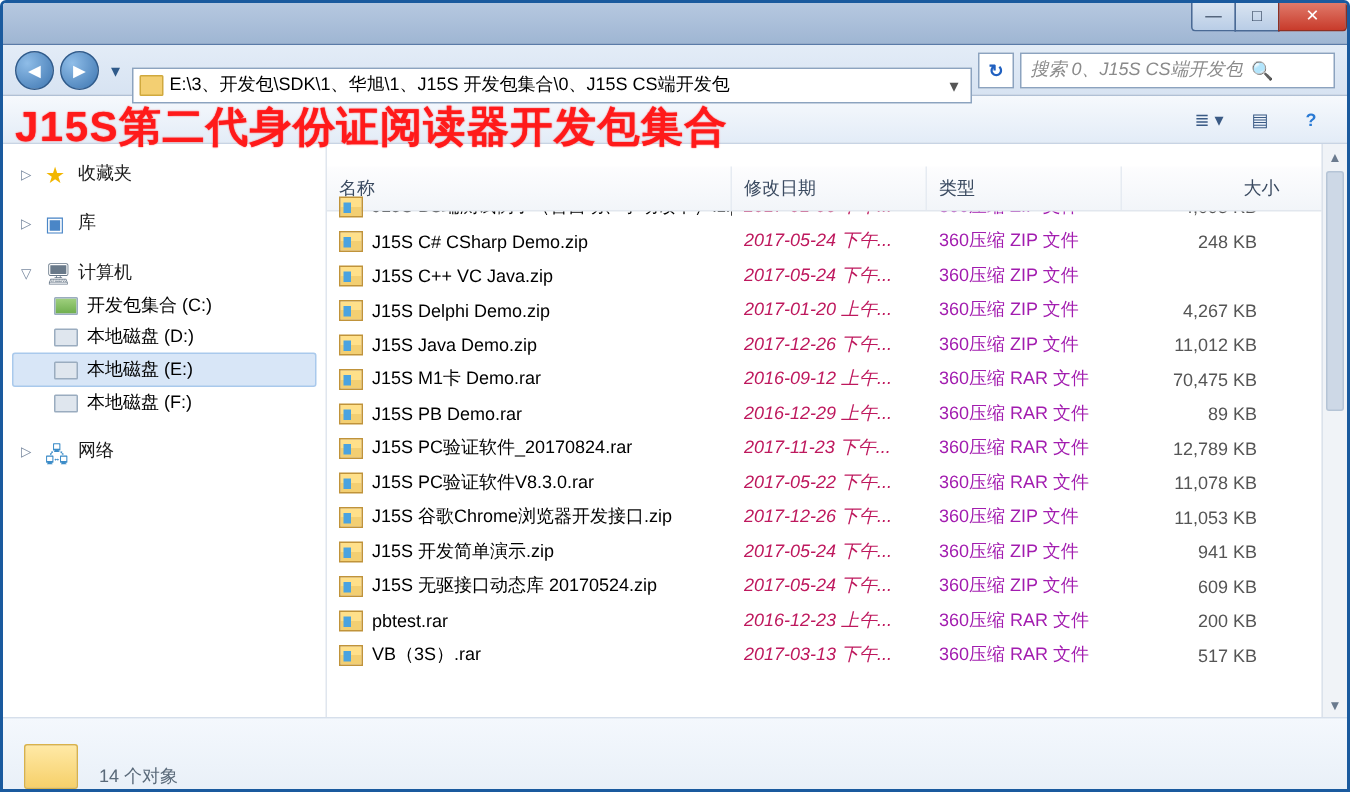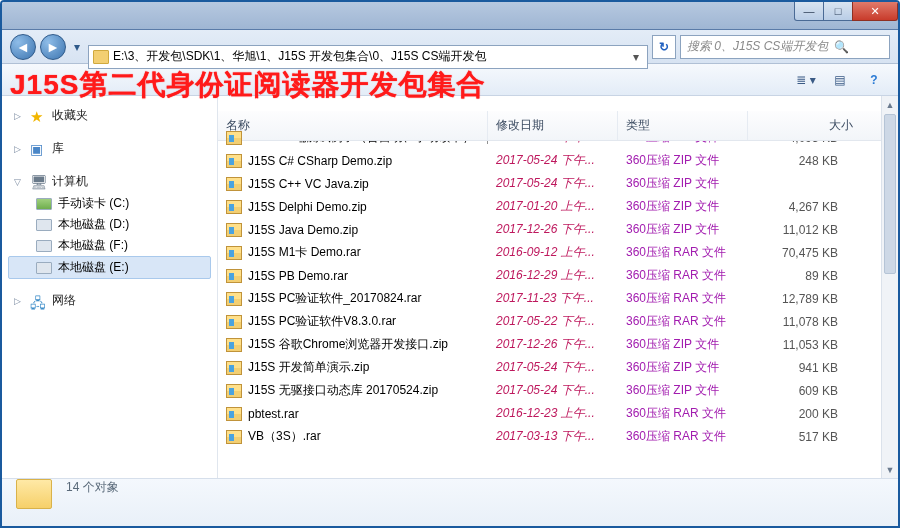--- a/index.html
+++ b/index.html
@@ -61,21 +61,21 @@
 .row { display:flex; align-items:center; padding:1px 0; }
 .cell { padding:2px 8px; white-space:nowrap; overflow:hidden; text-overflow:ellipsis; }
 .cell.name{ width:270px; display:flex; align-items:center; gap:6px;} 
 .cell.date{ width:130px; color:#be185d;font-style:italic;} 
 .cell.type{ width:130px; color:#a21caf;} 
 .cell.size{ flex:1; text-align:right; padding-right:60px; color:#555;}
 .file-ico { width:16px; height:14px; display:inline-block; flex-shrink:0; border:1px solid #c0933a; background: linear-gradient(#ffe08a 50%, #f3cf72 50%); position:relative; }
 .file-ico::before{ content:""; position:absolute; left:2px; top:3px; width:5px; height:7px; background:#4aa3e0; }
 
 
-.status { height:48px; border-top:1px solid #d6dfeb; background:linear-gradient(#f4f8fd,#e9f0f8); display:flex; align-items:flex-start; padding:0 14px; gap:14px; }
+.status { height:48px; border-top:1px solid #d6dfeb; background:linear-gradient(#f4f8fd,#e9f0f8); display:flex; align-items:flex-end; padding:0 14px; gap:14px; }
 .big-folder{ width:36px; height:30px; background:linear-gradient(#ffe9a6,#f6d06a); border:1px solid #d9b24a; border-radius:2px; }
 .status .count{ color:#5a6a7a; }
 
 .scroll-v { position:absolute; right:0; top:0; bottom:0; width:17px; background:#f0f3f7; border-left:1px solid #dbe2eb; }
 .scroll-v .thumb{ position:absolute; top:18px; left:2px; right:2px; height:160px; background:#cdd8e6; border:1px solid #b5c4d6; border-radius:2px; }
 .scroll-v .arr{ position:absolute; left:0; right:0; height:17px; display:flex; align-items:center; justify-content:center; color:#6a7a8e; font-size:9px; }
 .scroll-v .arr.up{ top:0;} .scroll-v .arr.dn{ bottom:0;}
 </style>
 </head>
 <body>
@@ -132,33 +132,33 @@
       </div>
       <div class="nav-group">
         <div class="nav-head">
           <span class="exp">▽</span>
           <span class="ico pc">🖥</span>
           <span>计算机</span>
         </div>
         <div id="drives">
             <div class="nav-item">
               <span class="drive-ico c"></span>
-              <span>手动读卡 (C:)</span>
+              <span>开发包集合 (C:)</span>
             </div>
             <div class="nav-item">
               <span class="drive-ico"></span>
               <span>本地磁盘 (D:)</span>
             </div>
+            <div class="nav-item sel">
+              <span class="drive-ico"></span>
+              <span>本地磁盘 (E:)</span>
+            </div>
             <div class="nav-item">
               <span class="drive-ico"></span>
               <span>本地磁盘 (F:)</span>
-            </div>
-            <div class="nav-item sel">
-              <span class="drive-ico"></span>
-              <span>本地磁盘 (E:)</span>
             </div>
           </div>
       </div>
       <div class="nav-group">
         <div class="nav-head">
           <span class="exp">▷</span>
           <span class="ico net">🖧</span>
           <span>网络</span>
         </div>
       </div>

